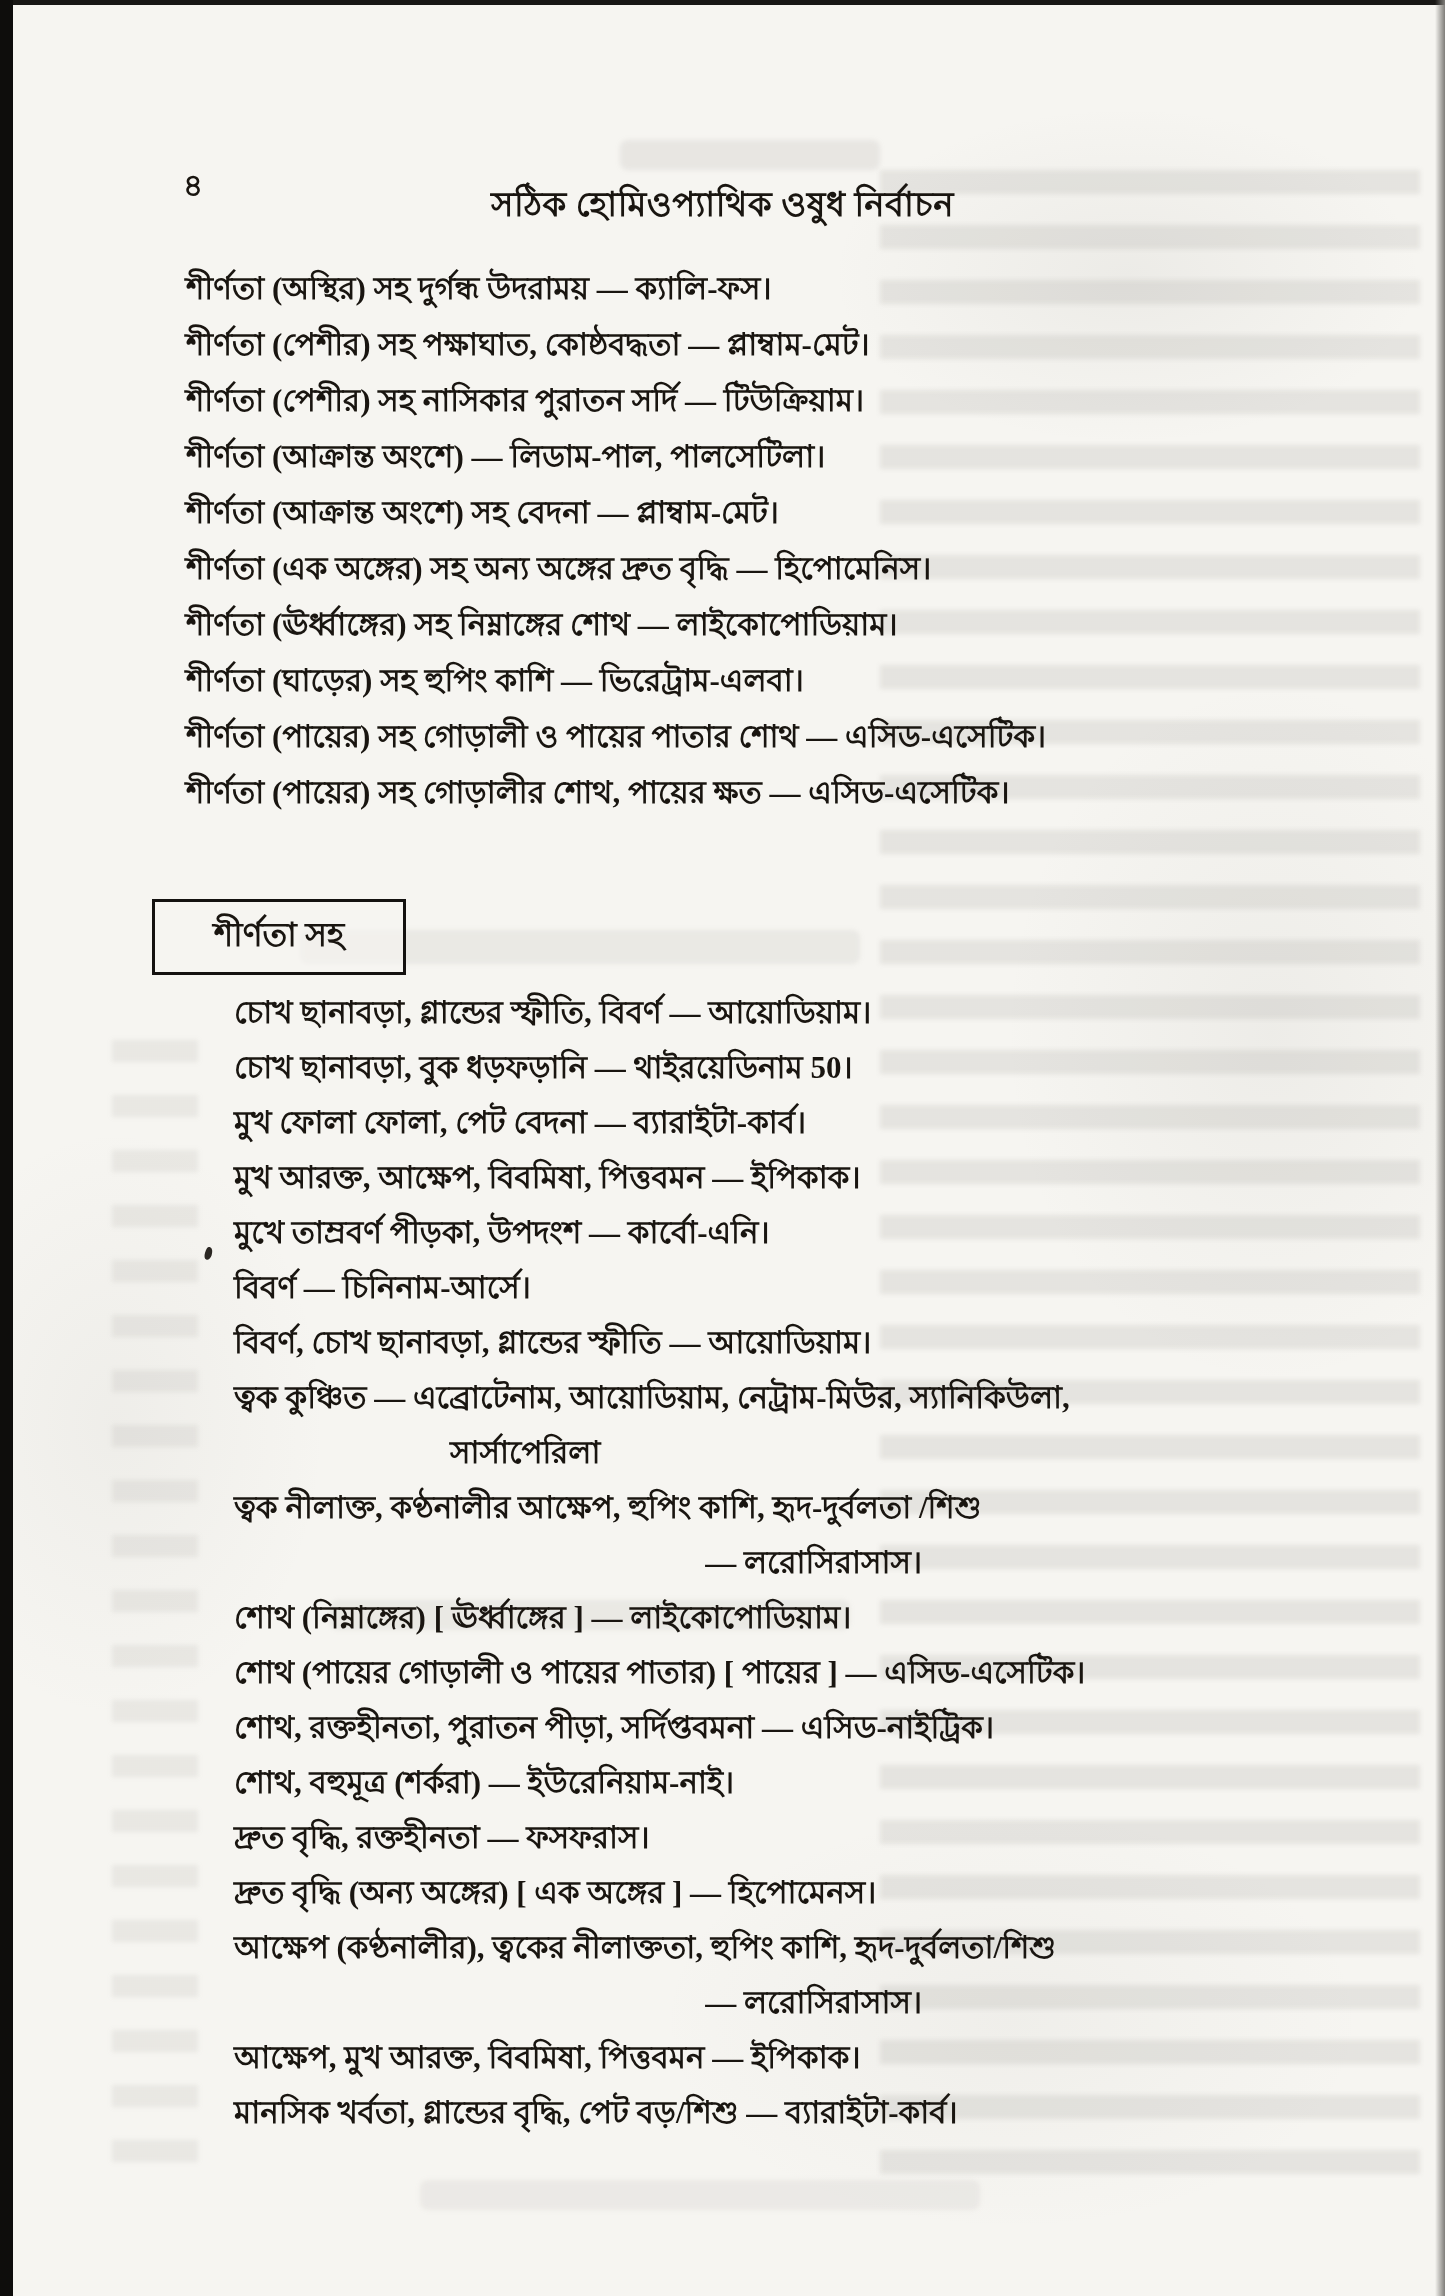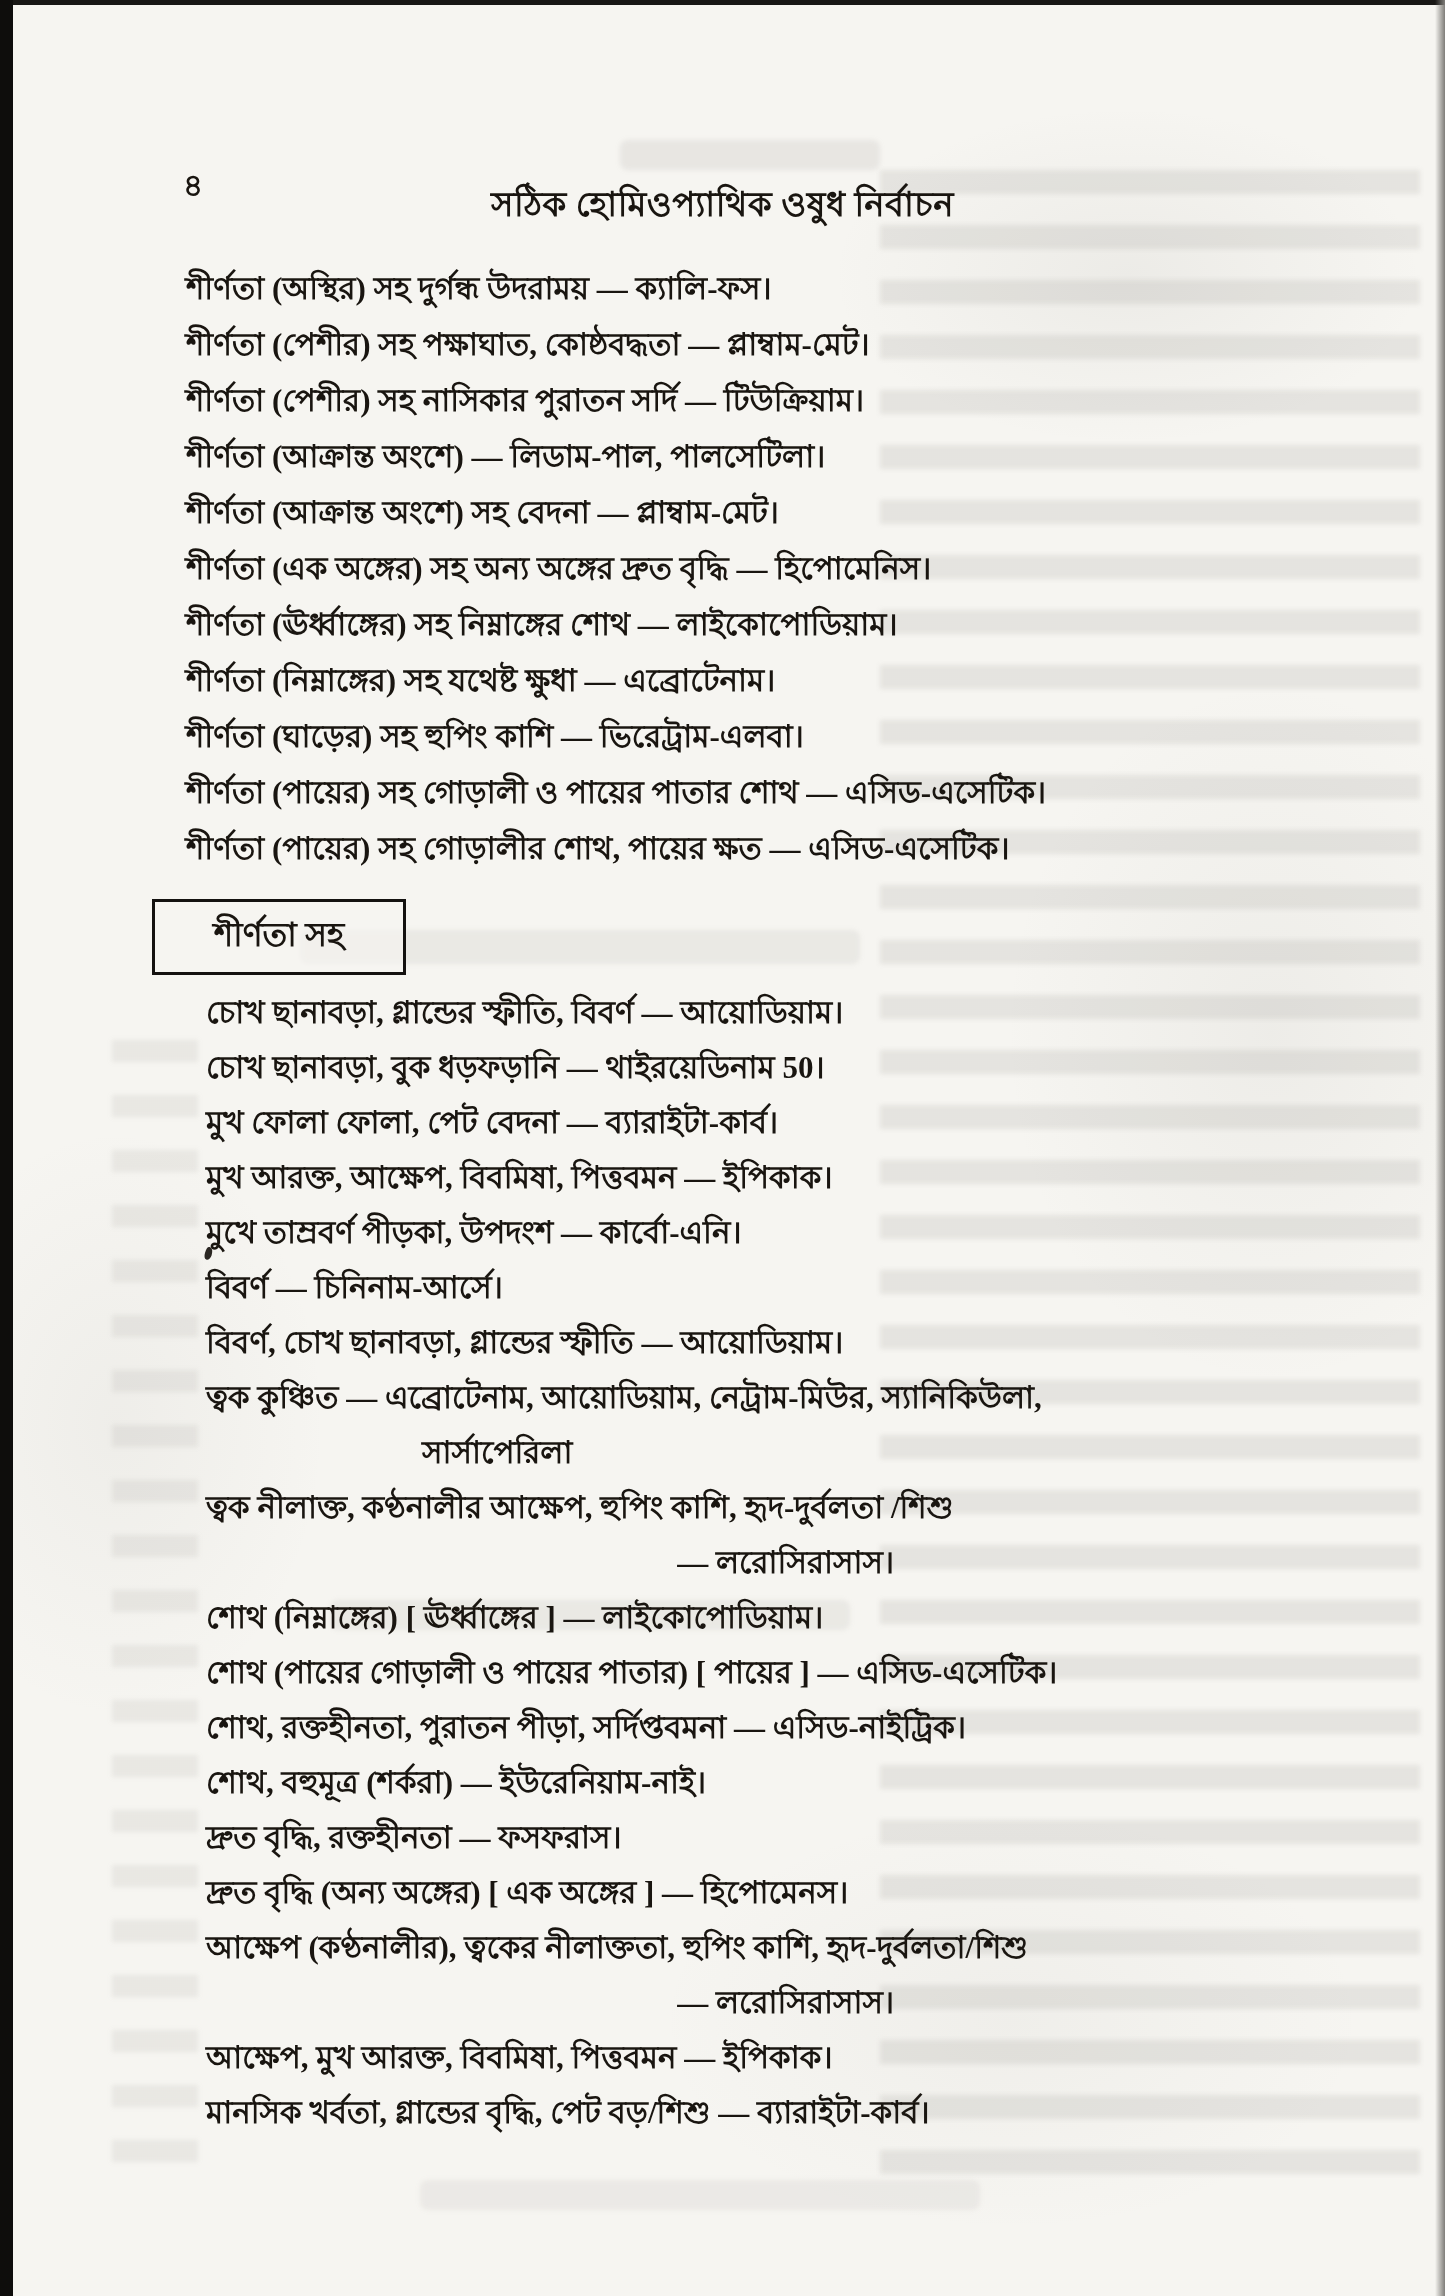--- a/index.html
+++ b/index.html
@@ -32,21 +32,21 @@
   .ghost.blob-a{left:620px;top:140px;width:260px;height:30px;background:rgba(128,125,120,.12);border-radius:8px;}
   .ghost.blob-b{left:300px;top:930px;width:560px;height:34px;background:rgba(128,125,120,.10);border-radius:8px;}
   .ghost.blob-c{left:330px;top:1600px;width:520px;height:30px;background:rgba(128,125,120,.10);border-radius:8px;}
   .ghost.blob-d{left:420px;top:2180px;width:560px;height:30px;background:rgba(128,125,120,.09);border-radius:8px;}
 
   .pageno{position:absolute;left:183px;top:161px;font-size:31px;font-weight:700;}
   .title{position:absolute;left:0;top:158px;width:1445px;text-align:center;
     font-size:34px;font-weight:700;letter-spacing:.5px;margin-top:20px;}
 
   .sec1{position:absolute;left:186px;top:261px;width:1140px;}
-  .sec2{position:absolute;left:206px;top:985px;width:940px;}
+  .sec2{position:absolute;left:234px;top:985px;width:940px;}
   .row{line-height:56px;font-size:31px;font-weight:700;white-space:nowrap;}
   .sec2 .row{line-height:55px;}
   .row.cont-indent{padding-left:216px;}
   .row.cont-right{width:688px;text-align:right;}
 
   .heading-box{position:absolute;left:152px;top:899px;width:248px;height:70px;
     border:3px solid #141210;display:flex;align-items:center;justify-content:center;
     font-size:33px;font-weight:700;background:rgba(246,245,241,.6);}
 
   .speck{position:absolute;left:205px;top:1247px;width:7px;height:13px;
@@ -68,21 +68,20 @@
   <div class="title">সঠিক হোমিওপ্যাথিক ওষুধ নির্বাচন</div>
 
   <div class="sec1">
     <div class="row">শীর্ণতা (অস্থির) সহ দুর্গন্ধ উদরাময় — ক্যালি-ফস।</div>
     <div class="row">শীর্ণতা (পেশীর) সহ পক্ষাঘাত, কোষ্ঠবদ্ধতা — প্লাম্বাম-মেট।</div>
     <div class="row">শীর্ণতা (পেশীর) সহ নাসিকার পুরাতন সর্দি — টিউক্রিয়াম।</div>
     <div class="row">শীর্ণতা (আক্রান্ত অংশে) — লিডাম-পাল, পালসেটিলা।</div>
     <div class="row">শীর্ণতা (আক্রান্ত অংশে) সহ বেদনা — প্লাম্বাম-মেট।</div>
     <div class="row">শীর্ণতা (এক অঙ্গের) সহ অন্য অঙ্গের দ্রুত বৃদ্ধি — হিপোমেনিস।</div>
     <div class="row">শীর্ণতা (ঊর্ধ্বাঙ্গের) সহ নিম্নাঙ্গের শোথ — লাইকোপোডিয়াম।</div>
-    <div class="row">শীর্ণতা (নিম্নাঙ্গের) সহ যথেষ্ট ক্ষুধা — এব্রোটেনাম।</div>
     <div class="row">শীর্ণতা (ঘাড়ের) সহ হুপিং কাশি — ভিরেট্রাম-এলবা।</div>
     <div class="row">শীর্ণতা (পায়ের) সহ গোড়ালী ও পায়ের পাতার শোথ — এসিড-এসেটিক।</div>
     <div class="row">শীর্ণতা (পায়ের) সহ গোড়ালীর শোথ, পায়ের ক্ষত — এসিড-এসেটিক।</div>
   </div>
 
   <div class="heading-box">শীর্ণতা সহ</div>
 
   <div class="speck"></div>
 
   <div class="sec2">

